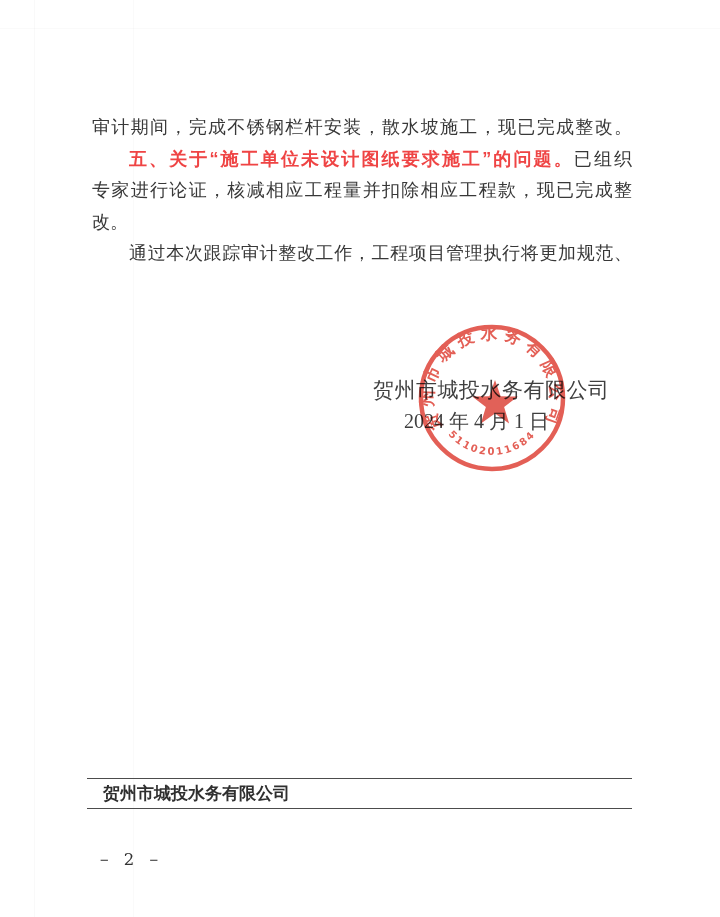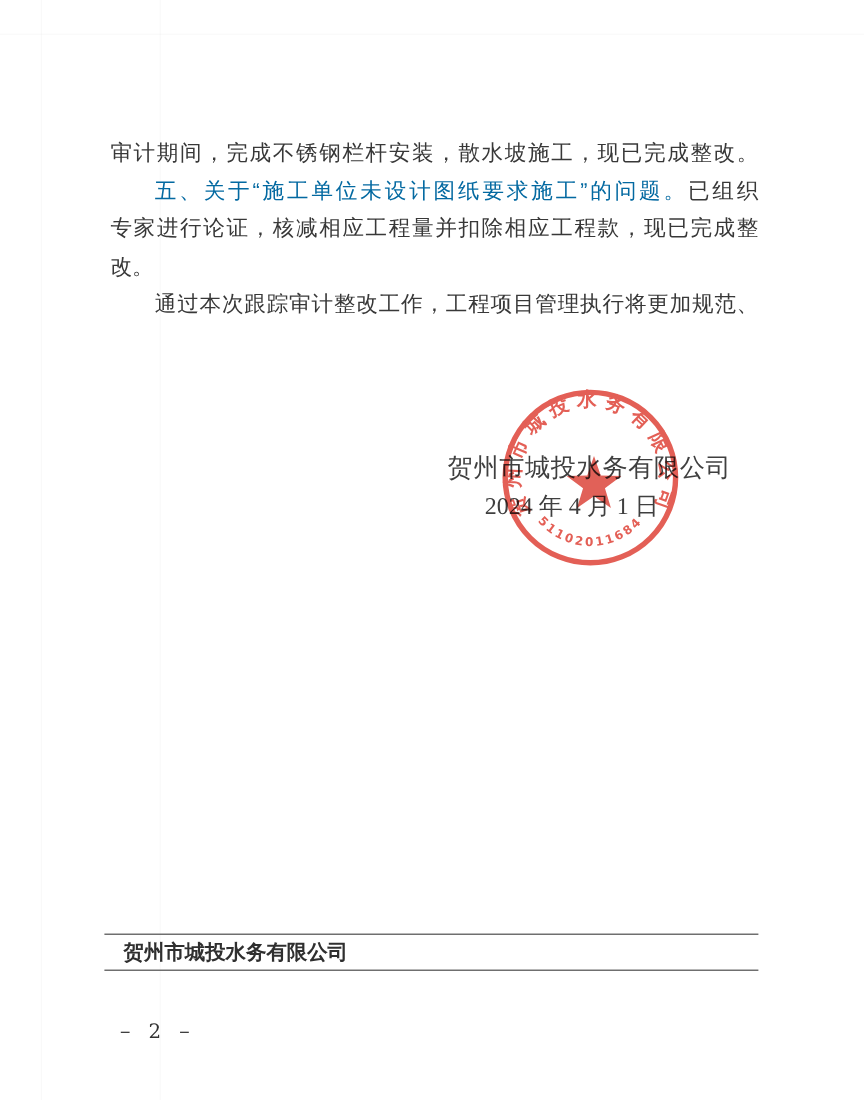--- a/index.html
+++ b/index.html
@@ -17,21 +17,21 @@
       linear-gradient(to bottom, rgba(0,0,0,.02) 0, rgba(0,0,0,.02) 1px, transparent 1px) 0 28px/100% 917px no-repeat;
   }
   .body-text{
     position:absolute;left:92px;top:112px;width:540px;
     font-size:18px;line-height:31.6px;color:#383838;
     text-justify:inter-character;
   }
   .line{text-align:justify;text-align-last:justify;white-space:normal;}
   .line.end{text-align-last:left;}
   .line.ind{text-indent:37px;}
-  .hei{font-family:"Liberation Sans", sans-serif;font-weight:400;color:#0369a1;margin-top:32px;}
+  .hei{font-family:"Liberation Sans", sans-serif;font-weight:700;color:#ef4444;margin-top:32px;}
   .sig-company{
     position:absolute;left:373px;top:376px;width:212px;
     font-size:21px;color:#3f3f3f;letter-spacing:.5px;white-space:nowrap;
   }
   .sig-date{
     position:absolute;left:404px;top:408px;width:150px;
     font-size:20px;color:#3f3f3f;white-space:nowrap;
   }
   .stamp{position:absolute;left:404px;top:310px;mix-blend-mode:multiply;opacity:.88;}
   .seal-ring{fill:none;stroke:#e0493e;stroke-width:4.5px;}

